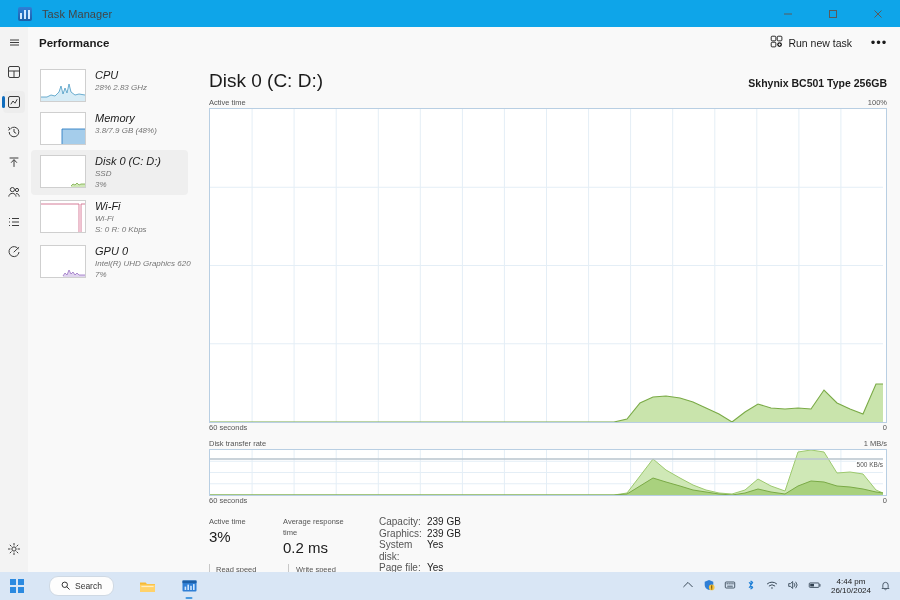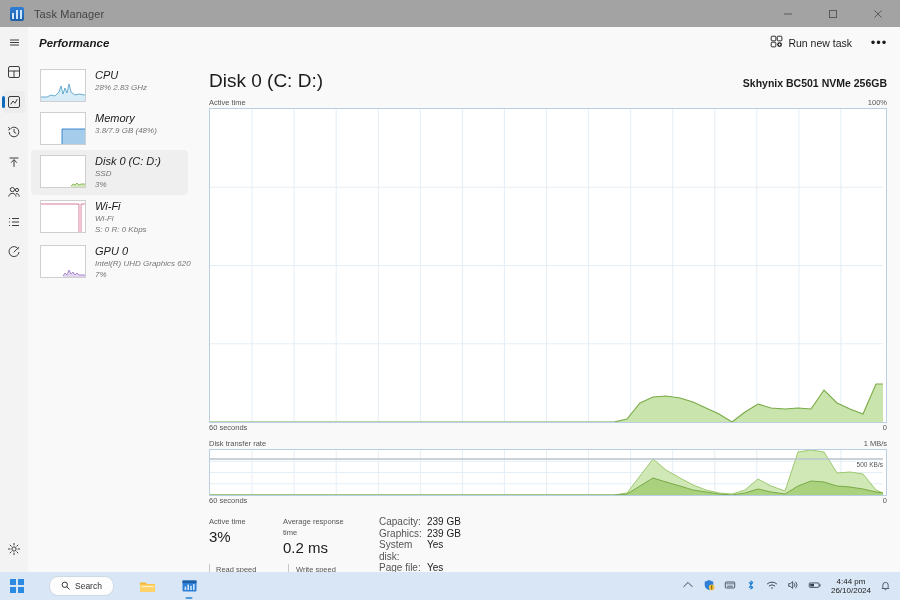--- a/index.html
+++ b/index.html
@@ -6,21 +6,21 @@
   body{
     width:900px;height:600px;overflow:hidden;
     font-family:"Liberation Sans", sans-serif;
     background:#f3f3f3;
     -webkit-font-smoothing:antialiased;
   }
   .app{position:relative;width:900px;height:600px;}
 
   
   .window{position:absolute;left:0;top:0;width:900px;height:572px;background:#f9f9f9;}
-  .titlebar{height:27px;display:flex;align-items:center;background:#a3a3a3;}
+  .titlebar{height:27px;display:flex;align-items:center;background:#0ea5e9;padding-left:8px;}
   .tb-icon{width:14px;height:14px;margin-left:10px;margin-right:10px;border-radius:2px;
     background:linear-gradient(#2f7fd6,#1b5fa8);position:relative;overflow:hidden;}
   .tb-icon::before{content:"";position:absolute;left:2px;bottom:2px;width:2px;height:6px;background:#cfe6ff;}
   .tb-icon::after{content:"";position:absolute;left:6px;bottom:2px;width:2px;height:9px;background:#cfe6ff;
     box-shadow:4px 0 0 #cfe6ff;}
   .tb-title{font-size:11px;color:#444;letter-spacing:.1px;}
   .tb-spacer{flex:1;}
   .wbtn{width:45px;height:27px;display:flex;align-items:center;justify-content:center;color:#5a5a5a;font-size:11px;}
   .wbtn svg{display:block;}
 
@@ -31,21 +31,21 @@
     position:relative;color:#3c3c3c;}
   .rail-btn.sel::before{content:"";position:absolute;left:2px;top:9px;width:2.5px;height:12px;
     background:#0f6cbd;border-radius:2px;}
   .rail-btn.sel .glyphbox{background:#ededed;border-radius:4px;}
   .glyphbox{width:22px;height:22px;display:flex;align-items:center;justify-content:center;}
   .rail-bottom{margin-top:auto;margin-bottom:8px;}
 
   
   .body{position:absolute;left:28px;top:27px;width:872px;height:545px;background:#f9f9f9;}
   .cmdbar{height:31px;display:flex;align-items:center;border-bottom:0;}
-  .page-title{font-size:11.5px;font-weight:bold;color:#1b1b1b;margin-left:11px;font-style:italic;}
+  .page-title{font-size:11.5px;font-weight:bold;color:#1b1b1b;margin-left:11px;}
   .cmd-spacer{flex:1;}
   .runtask{display:flex;align-items:center;gap:5px;height:22px;padding:0 8px;font-size:10.5px;color:#1b1b1b;
     border-radius:4px;}
   .ellipsis-btn{width:26px;height:22px;display:flex;align-items:center;justify-content:center;
     font-size:13px;color:#1b1b1b;margin:0 8px 0 6px;letter-spacing:1px;}
 
   .content{display:flex;height:514px;}
 
   
   .sidebar{width:163px;padding-top:6px;}
@@ -312,21 +312,21 @@
               <div class="side-sub">Intel(R) UHD Graphics 620</div>
               <div class="side-sub">7%</div>
             </div>
           </div>
         </div>
 
         <div class="detail">
 
           <div class="det-head">
             <div class="det-title">Disk 0 (C: D:)</div>
-            <div class="det-model">Skhynix BC501 NVMe 256GB</div>
+            <div class="det-model">Skhynix BC501 Type 256GB</div>
           </div>
 
           <div class="g-caption">
             <span>Active time</span>
             <span>100%</span>
           </div>
           <div class="graph" style="height:313px;">
             <svg width="673" height="313" viewBox="0 0 673 313" preserveAspectRatio="none">
               <g stroke="#e4eef6" stroke-width="1">
                 <line x1="42.1" y1="0" x2="42.1" y2="313"></line>

